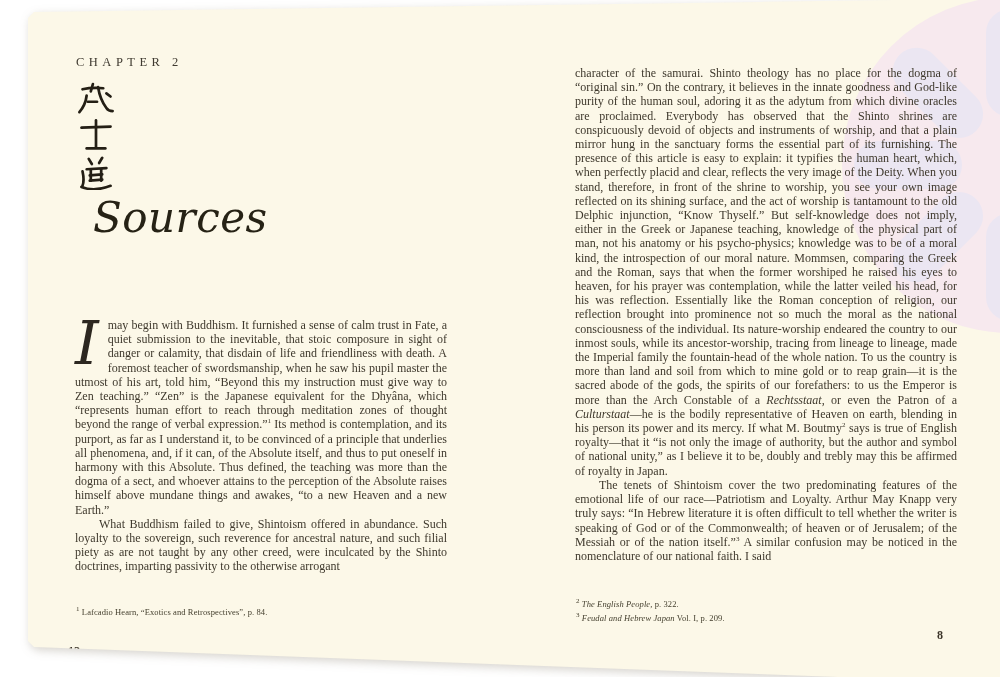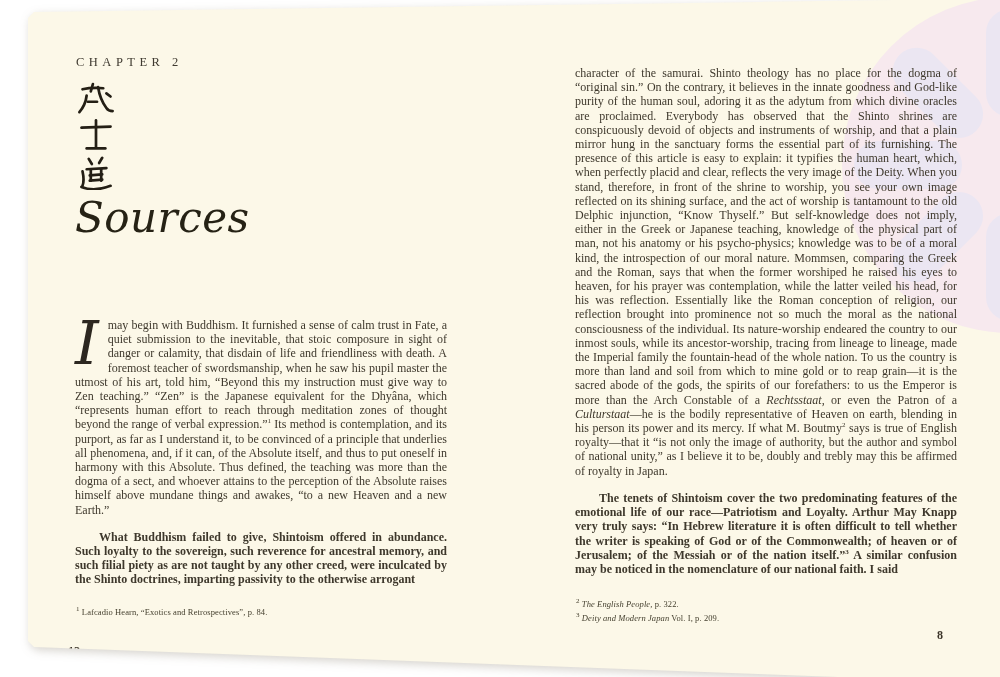--- a/index.html
+++ b/index.html
@@ -20,27 +20,27 @@
   }
   .flower{position:absolute;left:820px;top:-25px;width:380px;height:420px;}
   .flower-disc{fill:var(--flower-outer);}
   .petal{fill:var(--flower-petal);}
   .page{position:absolute;top:0;height:677px;}
   .page-left{left:75px;width:372px;}
   .page-right{left:575px;width:382px;}
   .chapter-label{position:absolute;top:55px;left:1px;font-size:12.5px;letter-spacing:4.5px;color:#3f3a30;}
   .calligraphy{position:absolute;top:82px;left:0;width:42px;height:108px;}
   .calligraphy path{stroke:var(--ink);fill:none;stroke-linecap:round;stroke-linejoin:round;}
-  .title{position:absolute;top:194px;left:0;margin:0;font-family:"DejaVu Serif","Liberation Serif",serif;font-style:italic;font-weight:400;font-size:42px;line-height:47px;color:var(--title-color);letter-spacing:.5px;text-align:right;}
+  .title{position:absolute;top:194px;left:18px;margin:0;font-family:"DejaVu Serif","Liberation Serif",serif;font-style:italic;font-weight:400;font-size:42px;line-height:47px;color:var(--title-color);letter-spacing:.5px;text-align:right;}
   .title .tl{display:block;}
   .body-block{position:absolute;left:0;}
   .page-left .body-block{top:318px;width:372px;}
   .page-right .body-block{top:66px;width:382px;}
   .body-text{margin:0;font-size:12px;line-height:14.2px;text-align:justify;color:var(--body-text);}
-  .body-text.indent{margin-top:13px;text-indent:24px;font-weight:bold;}
+  .body-text.indent{text-indent:24px;}
   .body-text em{font-style:italic;}
   .body-text sup,.footnote sup{font-size:7px;line-height:0;vertical-align:super;}
   .dropcap{float:left;font-family:"DejaVu Serif","Liberation Serif",serif;font-style:italic;font-size:60px;line-height:44px;padding:3px 9px 0 0;color:#2c2720;}
   .footnote{position:absolute;left:1px;font-size:8.5px;color:#45402f;letter-spacing:.1px;}
   .page-left .footnote{top:607px;text-align:right;}
   .page-right .footnote.fn1{top:599px;}
   .page-right .footnote.fn2{top:613px;}
   .footnote em{font-style:italic;margin-top:6px;}
   .pagenum{position:absolute;font-size:12px;font-weight:700;color:#3a3328;}
   .pagenum-left{left:-7px;top:628px;margin-top:16px;}
@@ -108,33 +108,33 @@
             <path d="M6 101 Q18 106 34 100"></path>
           </g>
         </svg>
 
         <h1 class="title">
           <span class="tl">Sources</span>
         </h1>
 
         <div class="body-block">
           <p class="body-text"><span class="dropcap">I</span><span><span>may begin with Buddhism. It furnished a sense of calm trust in Fate, a quiet submission to the inevitable, that stoic composure in sight of danger or calamity, that disdain of life and friendliness with death. A foremost teacher of swordsmanship, when he saw his pupil master the utmost of his art, told him, “Beyond this my instruction must give way to Zen teaching.” “Zen” is the Japanese equivalent for the Dhyâna, which “represents human effort to reach through meditation zones of thought beyond the range of verbal expression.”</span><sup>1</sup><span> Its method is contemplation, and its purport, as far as I understand it, to be convinced of a principle that underlies all phenomena, and, if it can, of the Absolute itself, and thus to put oneself in harmony with this Absolute. Thus defined, the teaching was more than the dogma of a sect, and whoever attains to the perception of the Absolute raises himself above mundane things and awakes, “to a new Heaven and a new Earth.”</span></span></p>
-          <p class="body-text indent">What Buddhism failed to give, Shintoism offered in abundance. Such loyalty to the sovereign, such reverence for ancestral memory, and such filial piety as are not taught by any other creed, were inculcated by the Shinto doctrines, imparting passivity to the otherwise arrogant</p>
+          <p class="body-text indent">What Buddhism failed to give, Shintoism offered in abundance. Such loyalty to the sovereign, such reverence for ancestral nature, and such filial piety as are not taught by any other creed, were inculcated by the Shinto doctrines, imparting passivity to the otherwise arrogant</p>
         </div>
 
         <div class="footnote"><sup>1</sup><span> Lafcadio Hearn, “Exotics and Retrospectives”, p. 84.</span></div>
         <div class="pagenum pagenum-left">12</div>
       </div>
 
       <div class="page page-right">
         <div class="body-block">
           <p class="body-text"><span>character of the samurai. Shinto theology has no place for the dogma of “original sin.” On the contrary, it believes in the innate goodness and God-like purity of the human soul, adoring it as the adytum from which divine oracles are proclaimed. Everybody has observed that the Shinto shrines are conspicuously devoid of objects and instruments of worship, and that a plain mirror hung in the sanctuary forms the essential part of its furnishing. The presence of this article is easy to explain: it typifies the human heart, which, when perfectly placid and clear, reflects the very image of the Deity. When you stand, therefore, in front of the shrine to worship, you see your own image reflected on its shining surface, and the act of worship is tantamount to the old Delphic injunction, “Know Thyself.” But self-knowledge does not imply, either in the Greek or Japanese teaching, knowledge of the physical part of man, not his anatomy or his psycho-physics; knowledge was to be of a moral kind, the introspection of our moral nature. Mommsen, comparing the Greek and the Roman, says that when the former worshiped he raised his eyes to heaven, for his prayer was contemplation, while the latter veiled his head, for his was reflection. Essentially like the Roman conception of religion, our reflection brought into prominence not so much the moral as the national consciousness of the individual. Its nature-worship endeared the country to our inmost souls, while its ancestor-worship, tracing from lineage to lineage, made the Imperial family the fountain-head of the whole nation. To us the country is more than land and soil from which to mine gold or to reap grain—it is the sacred abode of the gods, the spirits of our forefathers: to us the Emperor is more than the Arch Constable of a </span><em>Rechtsstaat</em><span>, or even the Patron of a </span><em>Culturstaat</em><span>—he is the bodily representative of Heaven on earth, blending in his person its power and its mercy. If what M. Boutmy</span><sup>2</sup><span> says is true of English royalty—that it “is not only the image of authority, but the author and symbol of national unity,” as I believe it to be, doubly and trebly may this be affirmed of royalty in Japan.</span></p>
           <p class="body-text indent"><span>The tenets of Shintoism cover the two predominating features of the emotional life of our race—Patriotism and Loyalty. Arthur May Knapp very truly says: “In Hebrew literature it is often difficult to tell whether the writer is speaking of God or of the Commonwealth; of heaven or of Jerusalem; of the Messiah or of the nation itself.”</span><sup>3</sup><span> A similar confusion may be noticed in the nomenclature of our national faith. I said</span></p>
         </div>
 
         <div class="footnote fn1"><sup>2</sup><span> </span><em>The English People</em><span>, p. 322.</span></div>
-        <div class="footnote fn2"><sup>3</sup><span> </span><em>Deity and Modern Japan</em><span> Vol. I, p. 209.</span></div>
+        <div class="footnote fn2"><sup>3</sup><span> </span><em>Feudal and Hebrew Japan</em><span> Vol. I, p. 209.</span></div>
         <div class="pagenum pagenum-right">8</div>
       </div>
 
     </div>
   </div>
 </div>
 
 </body></html>

